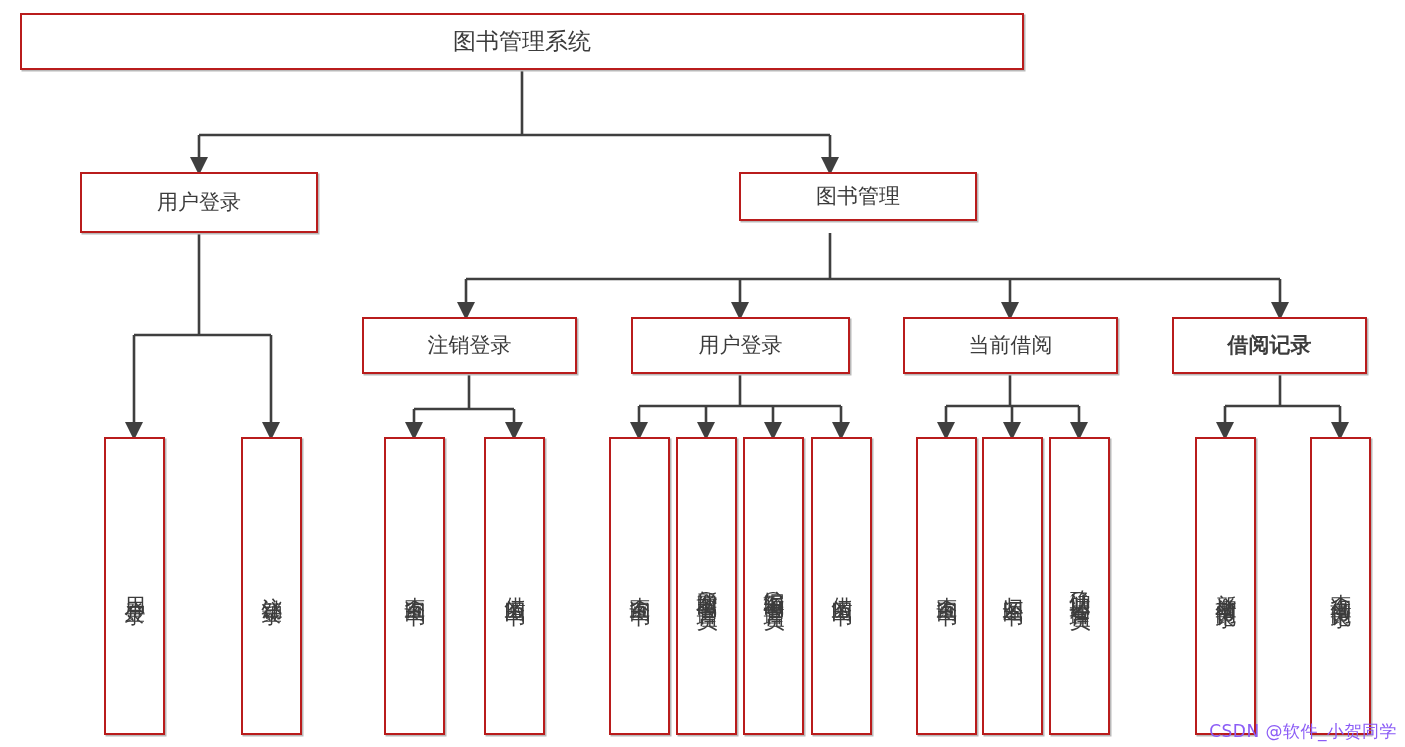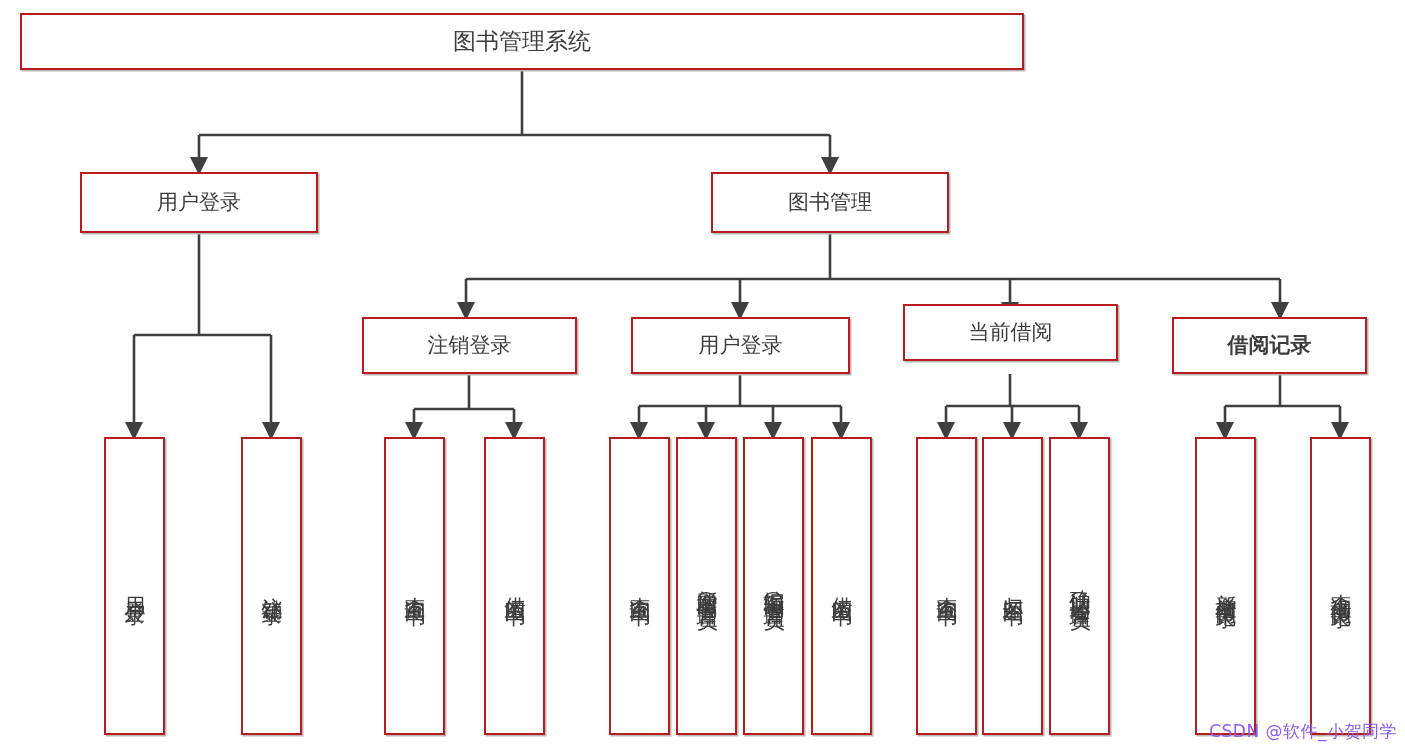--- a/index.html
+++ b/index.html
@@ -140,33 +140,33 @@
   </svg>
 
   <div class="node root" style="left:20px; top:13px; width:1004px; height:57px;">
     <span class="label">图书管理系统</span>
   </div>
 
   <div class="node branch" style="left:80px; top:172px; width:238px; height:61px;">
     <span class="label">用户登录</span>
   </div>
 
-  <div class="node branch" style="left:711px; top:172px; width:238px; height:61px;">
+  <div class="node branch" style="left:739px; top:172px; width:238px; height:49px;">
     <span class="label">图书管理</span>
   </div>
 
   <div class="node branch" style="left:362px; top:317px; width:215px; height:57px;">
     <span class="label">注销登录</span>
   </div>
 
   <div class="node branch" style="left:631px; top:317px; width:219px; height:57px;">
     <span class="label">用户登录</span>
   </div>
 
-  <div class="node branch" style="left:903px; top:304px; width:215px; height:57px;">
+  <div class="node branch" style="left:903px; top:317px; width:215px; height:57px;">
     <span class="label">当前借阅</span>
   </div>
 
   <div class="node branch" style="left:1172px; top:317px; width:195px; height:57px;font-weight:bold;">
     <span class="label">借阅记录</span>
   </div>
 
   <div class="node leaf" style="left:104px; top:437px; width:61px; height:298px;">
     <span class="label">用户登录</span>
   </div>

